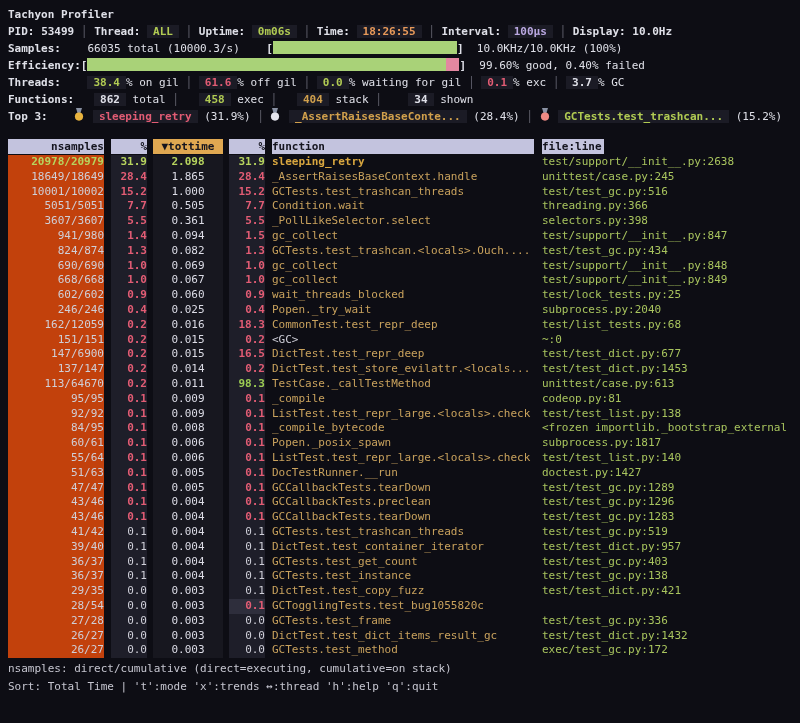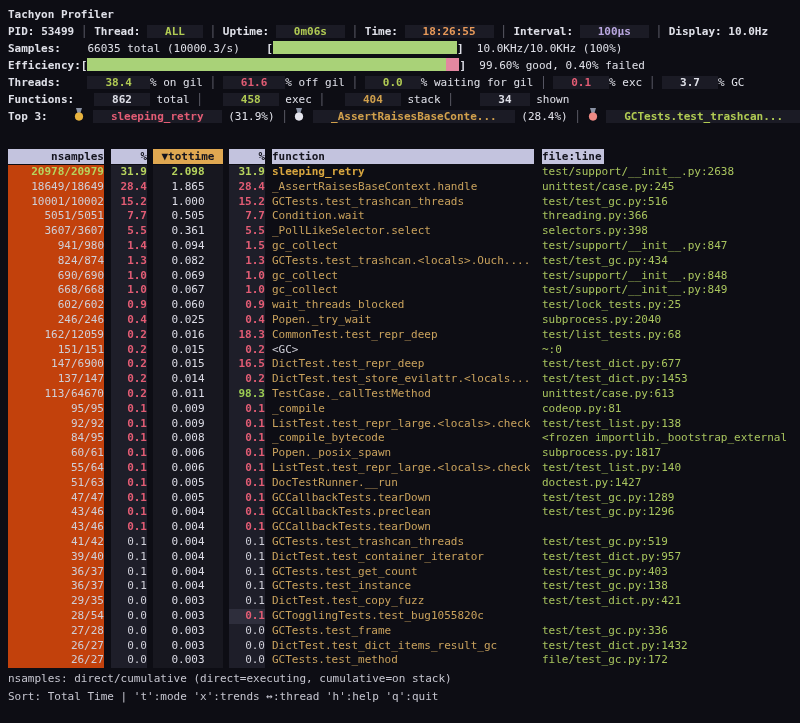--- a/index.html
+++ b/index.html
@@ -12,31 +12,31 @@
   .screen{padding:6px 0 0 8px;width:792px}
   .line{height:17px;line-height:17px;white-space:pre}
   .b{font-weight:700}
   .w{color:#dfe0e8}
   .sep{color:#62626f}
   .green{color:#b1cb53}
   .red{color:#e25c74}
   .orange{color:#e89a5a}
   .purple{color:#b9a7e0}
   .amber{color:#d1a04c}
-  .chip{background:#1b1b25;padding:0 18px}
+  .chip{background:#1b1b25;padding:0 6px}
   
   .bar{display:inline-flex;height:13px;vertical-align:-2px;overflow:hidden}
   .bar-samples{width:184px}
   .bar-efficiency{width:372px}
   .seg-good{background:#a9d278;height:100%}
   .seg-fail{background:#e387a0;height:100%;min-width:13px}
   
   .medal{display:inline-block;width:12px;vertical-align:-1px}
   
-  .tbl{margin-top:24px}
+  .tbl{margin-top:14px}
   .trow{display:flex;height:14.8px;line-height:14.8px}
   .thead{height:15px;line-height:15px;margin-bottom:1px}
   .cell{white-space:pre;overflow:hidden}
   .c-ns{width:96px;text-align:right;background:#c2410c;margin-right:7px;color:#cfcfd8}
   .c-p1{width:36px;text-align:right;background:#1e1e29;margin-right:6px}
   .c-tt{width:70px;text-align:center;background:#17171f;margin-right:6px;color:#dcdce6}
   .c-p2{width:36px;text-align:right;background:#1e1e29;margin-right:7px}
   .c-fn{width:262px;background:transparent;margin-right:8px;color:#c9a25d}
   .c-fl{flex:1;color:#a8c45e}
   .thead .cell{background:#c3c3de;color:#14141e;font-weight:700}
@@ -276,20 +276,21 @@
           <div class="cell c-p2 hot">0.1</div>
           <div class="cell c-fn">GCCallbackTests.preclean</div>
           <div class="cell c-fl">test/test_gc.py:1296</div>
         </div>
         <div class="trow">
           <div class="cell c-ns">43/46</div>
           <div class="cell c-p1 hot">0.1</div>
           <div class="cell c-tt">0.004</div>
           <div class="cell c-p2 hot">0.1</div>
           <div class="cell c-fn">GCCallbackTests.tearDown</div>
+          <div class="cell c-fl">test/test_gc.py:1283</div>
         </div>
         <div class="trow">
           <div class="cell c-ns">41/42</div>
           <div class="cell c-p1">0.1</div>
           <div class="cell c-tt">0.004</div>
           <div class="cell c-p2">0.1</div>
           <div class="cell c-fn">GCTests.test_trashcan_threads</div>
           <div class="cell c-fl">test/test_gc.py:519</div>
         </div>
         <div class="trow">
@@ -346,21 +347,21 @@
           <div class="cell c-p2">0.0</div>
           <div class="cell c-fn">DictTest.test_dict_items_result_gc</div>
           <div class="cell c-fl">test/test_dict.py:1432</div>
         </div>
         <div class="trow">
           <div class="cell c-ns">26/27</div>
           <div class="cell c-p1">0.0</div>
           <div class="cell c-tt">0.003</div>
           <div class="cell c-p2">0.0</div>
           <div class="cell c-fn">GCTests.test_method</div>
-          <div class="cell c-fl">file/test_gc.py:172</div>
+          <div class="cell c-fl">exec/test_gc.py:172</div>
         </div>
       </div>
   </div>
 
   <div class="footer">
     <div class="line">nsamples: direct/cumulative (direct=executing, cumulative=on stack)</div>
     <div class="line">Sort: Total Time | 't':mode 'x':trends ↔:thread 'h':help 'q':quit</div>
   </div>
 </div>
 

